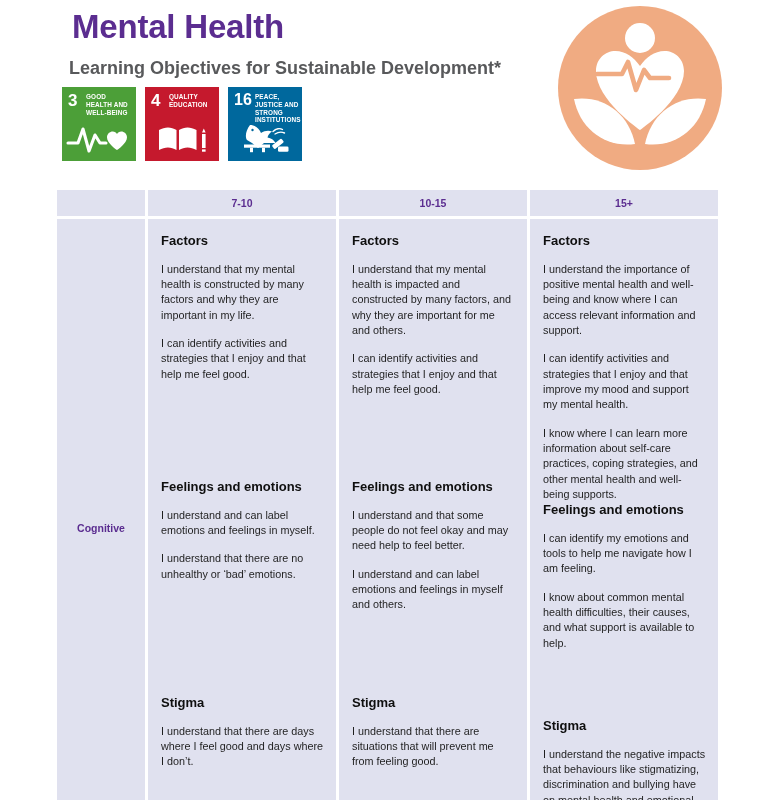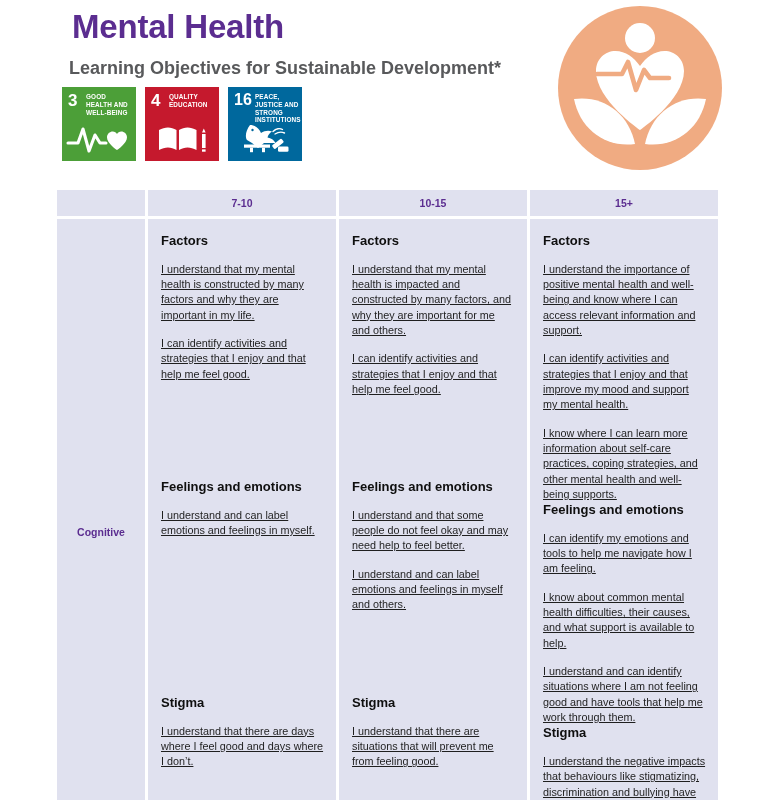--- a/index.html
+++ b/index.html
@@ -167,21 +167,20 @@
     color: #0f0f0f;
     margin: 0 0 13px 0;
     line-height: 1.2;
   }
 
   .sec p {
     font-size: 10.8px;
     line-height: 1.42;
     color: #1f1f1f;
     margin: 0 0 13px 0;
-    text-decoration: underline;
   }
   .sec p:last-child { margin-bottom: 0; }
 
   .sec { margin-bottom: 0; }
 
   
   .sec-factors   { min-height: 246px; }
   .sec-feelings  { min-height: 216px; }
   .sec-stigma    { min-height: 90px; }
 </style>
@@ -268,20 +267,21 @@
       <div class="bcell col-data">
         <div class="cellpad">
           <div class="sec sec-factors">
             <div class="sec-title">Factors</div>
             <p>I understand that my mental health is constructed by many factors and why they are important in my life.</p>
             <p>I can identify activities and strategies that I enjoy and that help me feel good.</p>
           </div>
           <div class="sec sec-feelings">
             <div class="sec-title">Feelings and emotions</div>
             <p>I understand and can label emotions and feelings in myself.</p>
+            <p>I understand that there are no unhealthy or ‘bad’ emotions.</p>
           </div>
           <div class="sec sec-stigma">
             <div class="sec-title">Stigma</div>
             <p>I understand that there are days where I feel good and days where I don’t.</p>
           </div>
         </div>
       </div>
 
       <div class="bcell col-data">
         <div class="cellpad">
@@ -307,21 +307,20 @@
           <div class="sec sec-factors">
             <div class="sec-title">Factors</div>
             <p>I understand the importance of positive mental health and well-being and know where I can access relevant information and support.</p>
             <p>I can identify activities and strategies that I enjoy and that improve my mood and support my mental health.</p>
             <p>I know where I can learn more information about self-care practices, coping strategies, and other mental health and well-being supports.</p>
           </div>
           <div class="sec sec-feelings">
             <div class="sec-title">Feelings and emotions</div>
             <p>I can identify my emotions and tools to help me navigate how I am feeling.</p>
             <p>I know about common mental health difficulties, their causes, and what support is available to help.</p>
-            <p>I understand and can identify situations where I am not feeling good and have tools that help me work through them.</p>
           </div>
           <div class="sec sec-stigma">
             <div class="sec-title">Stigma</div>
             <p>I understand the negative impacts that behaviours like stigmatizing, discrimination and bullying have on mental health and emotional well-being.</p>
           </div>
         </div>
       </div>
 
     </div>
   </div>

